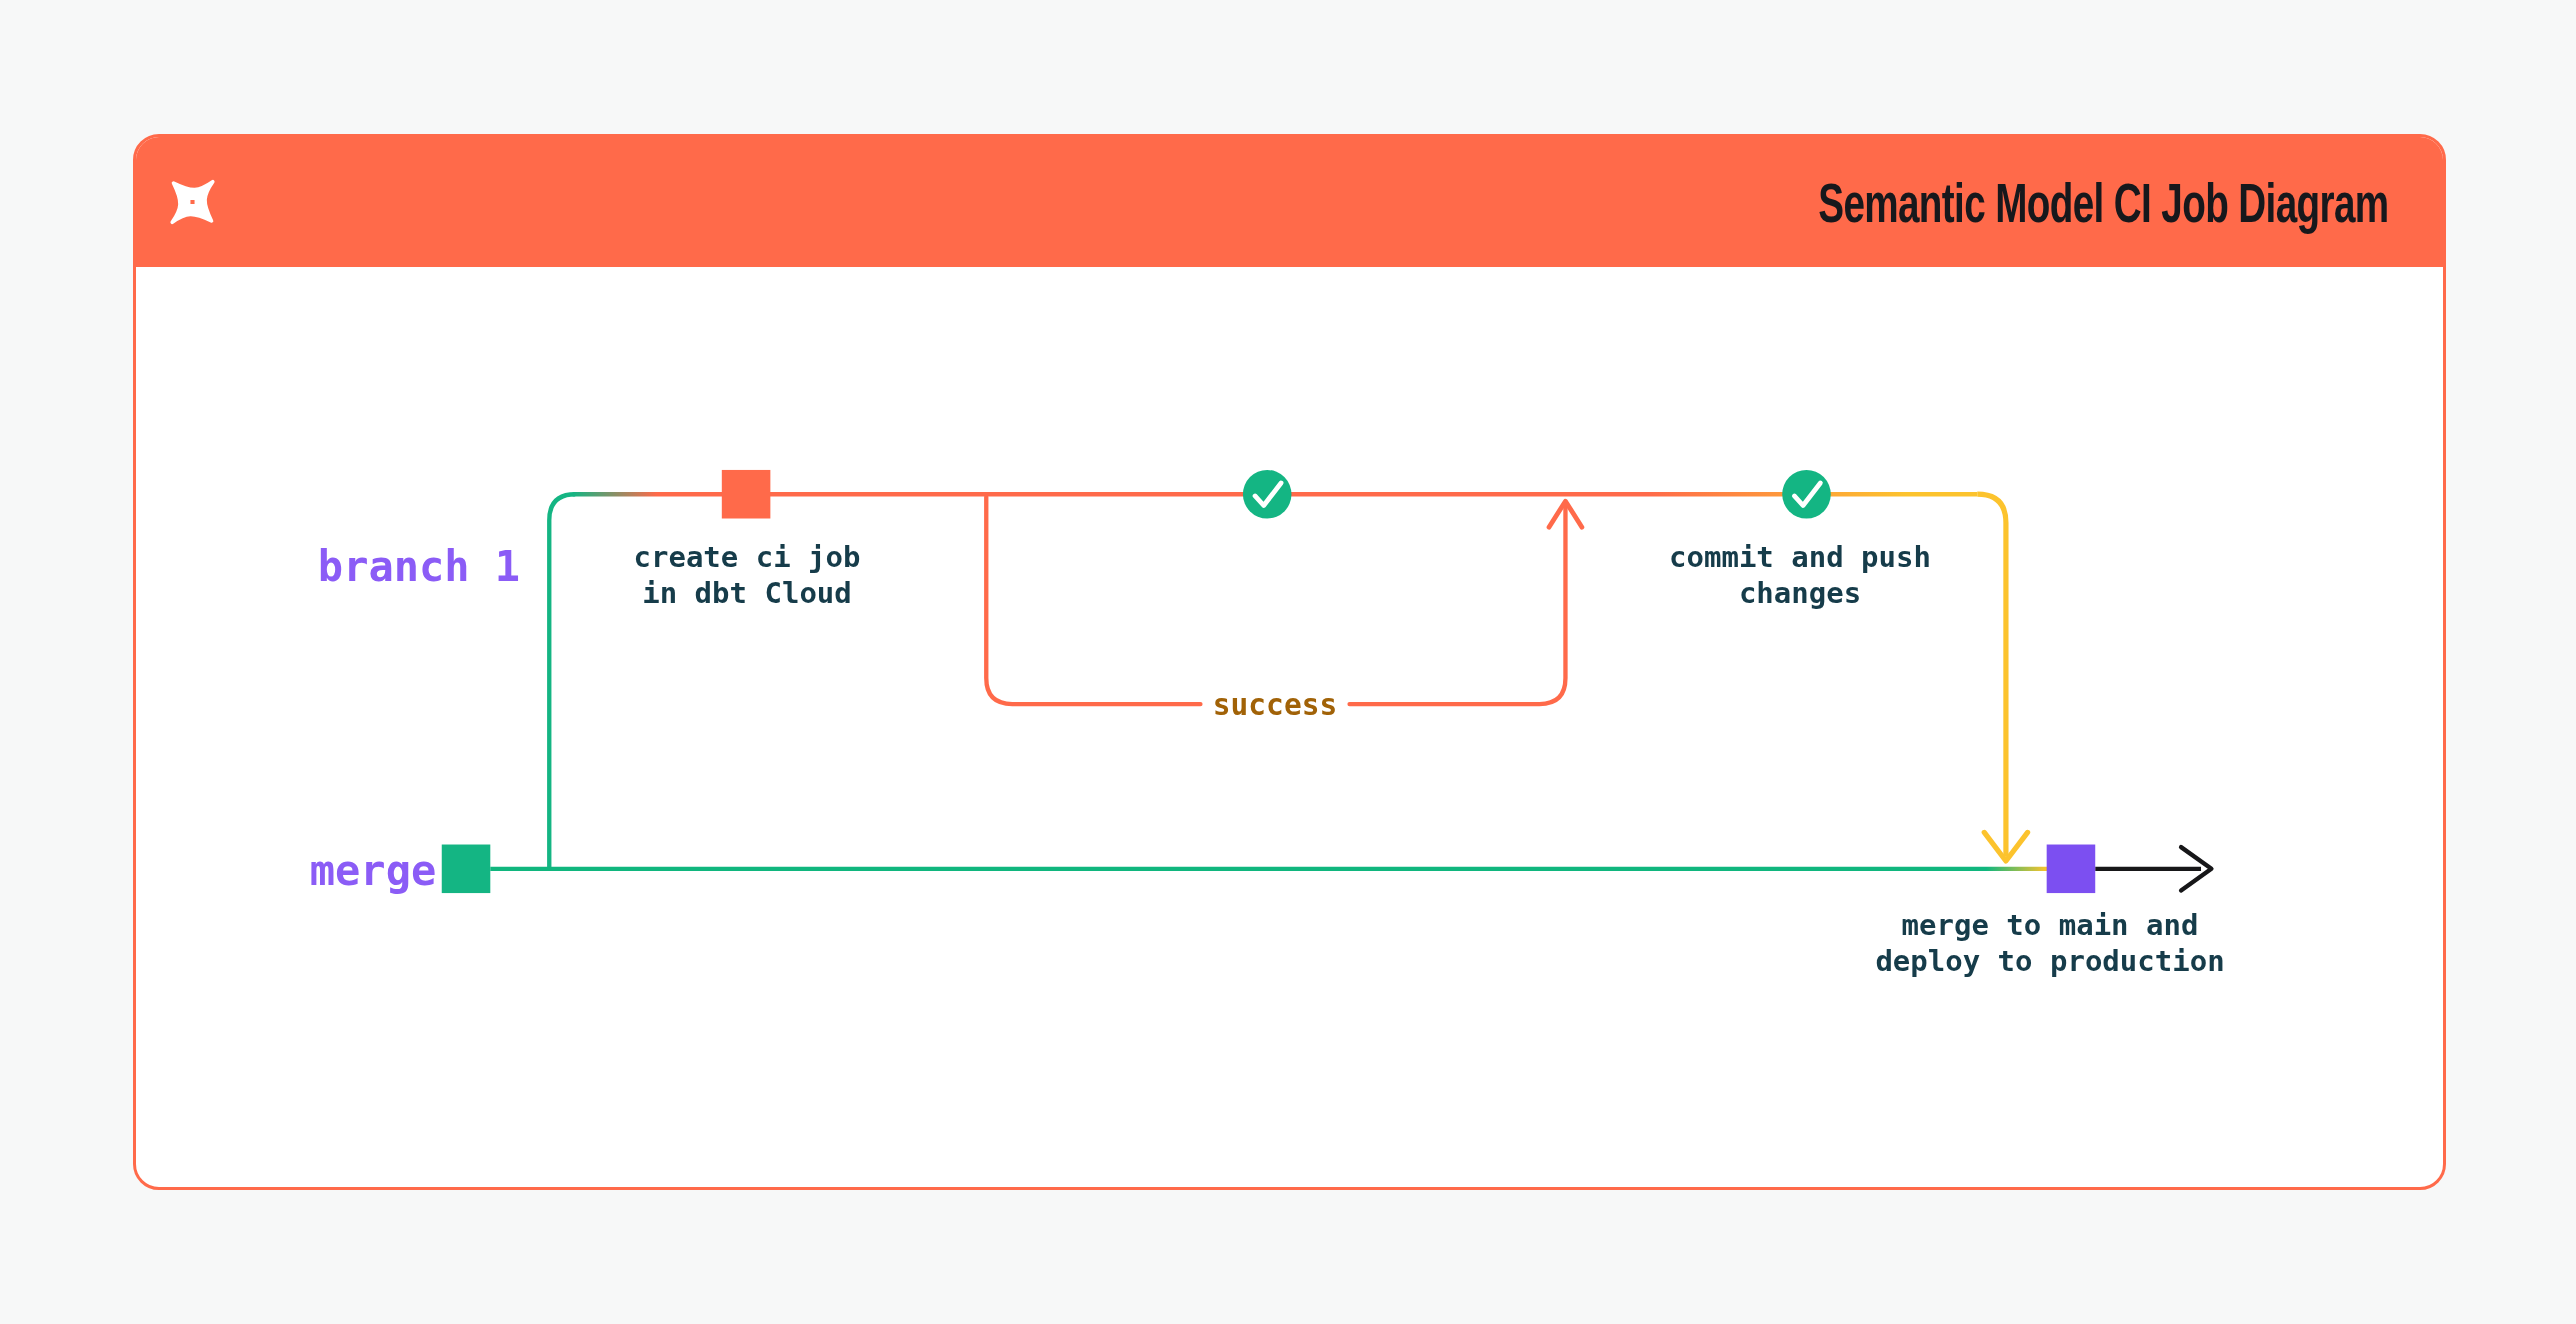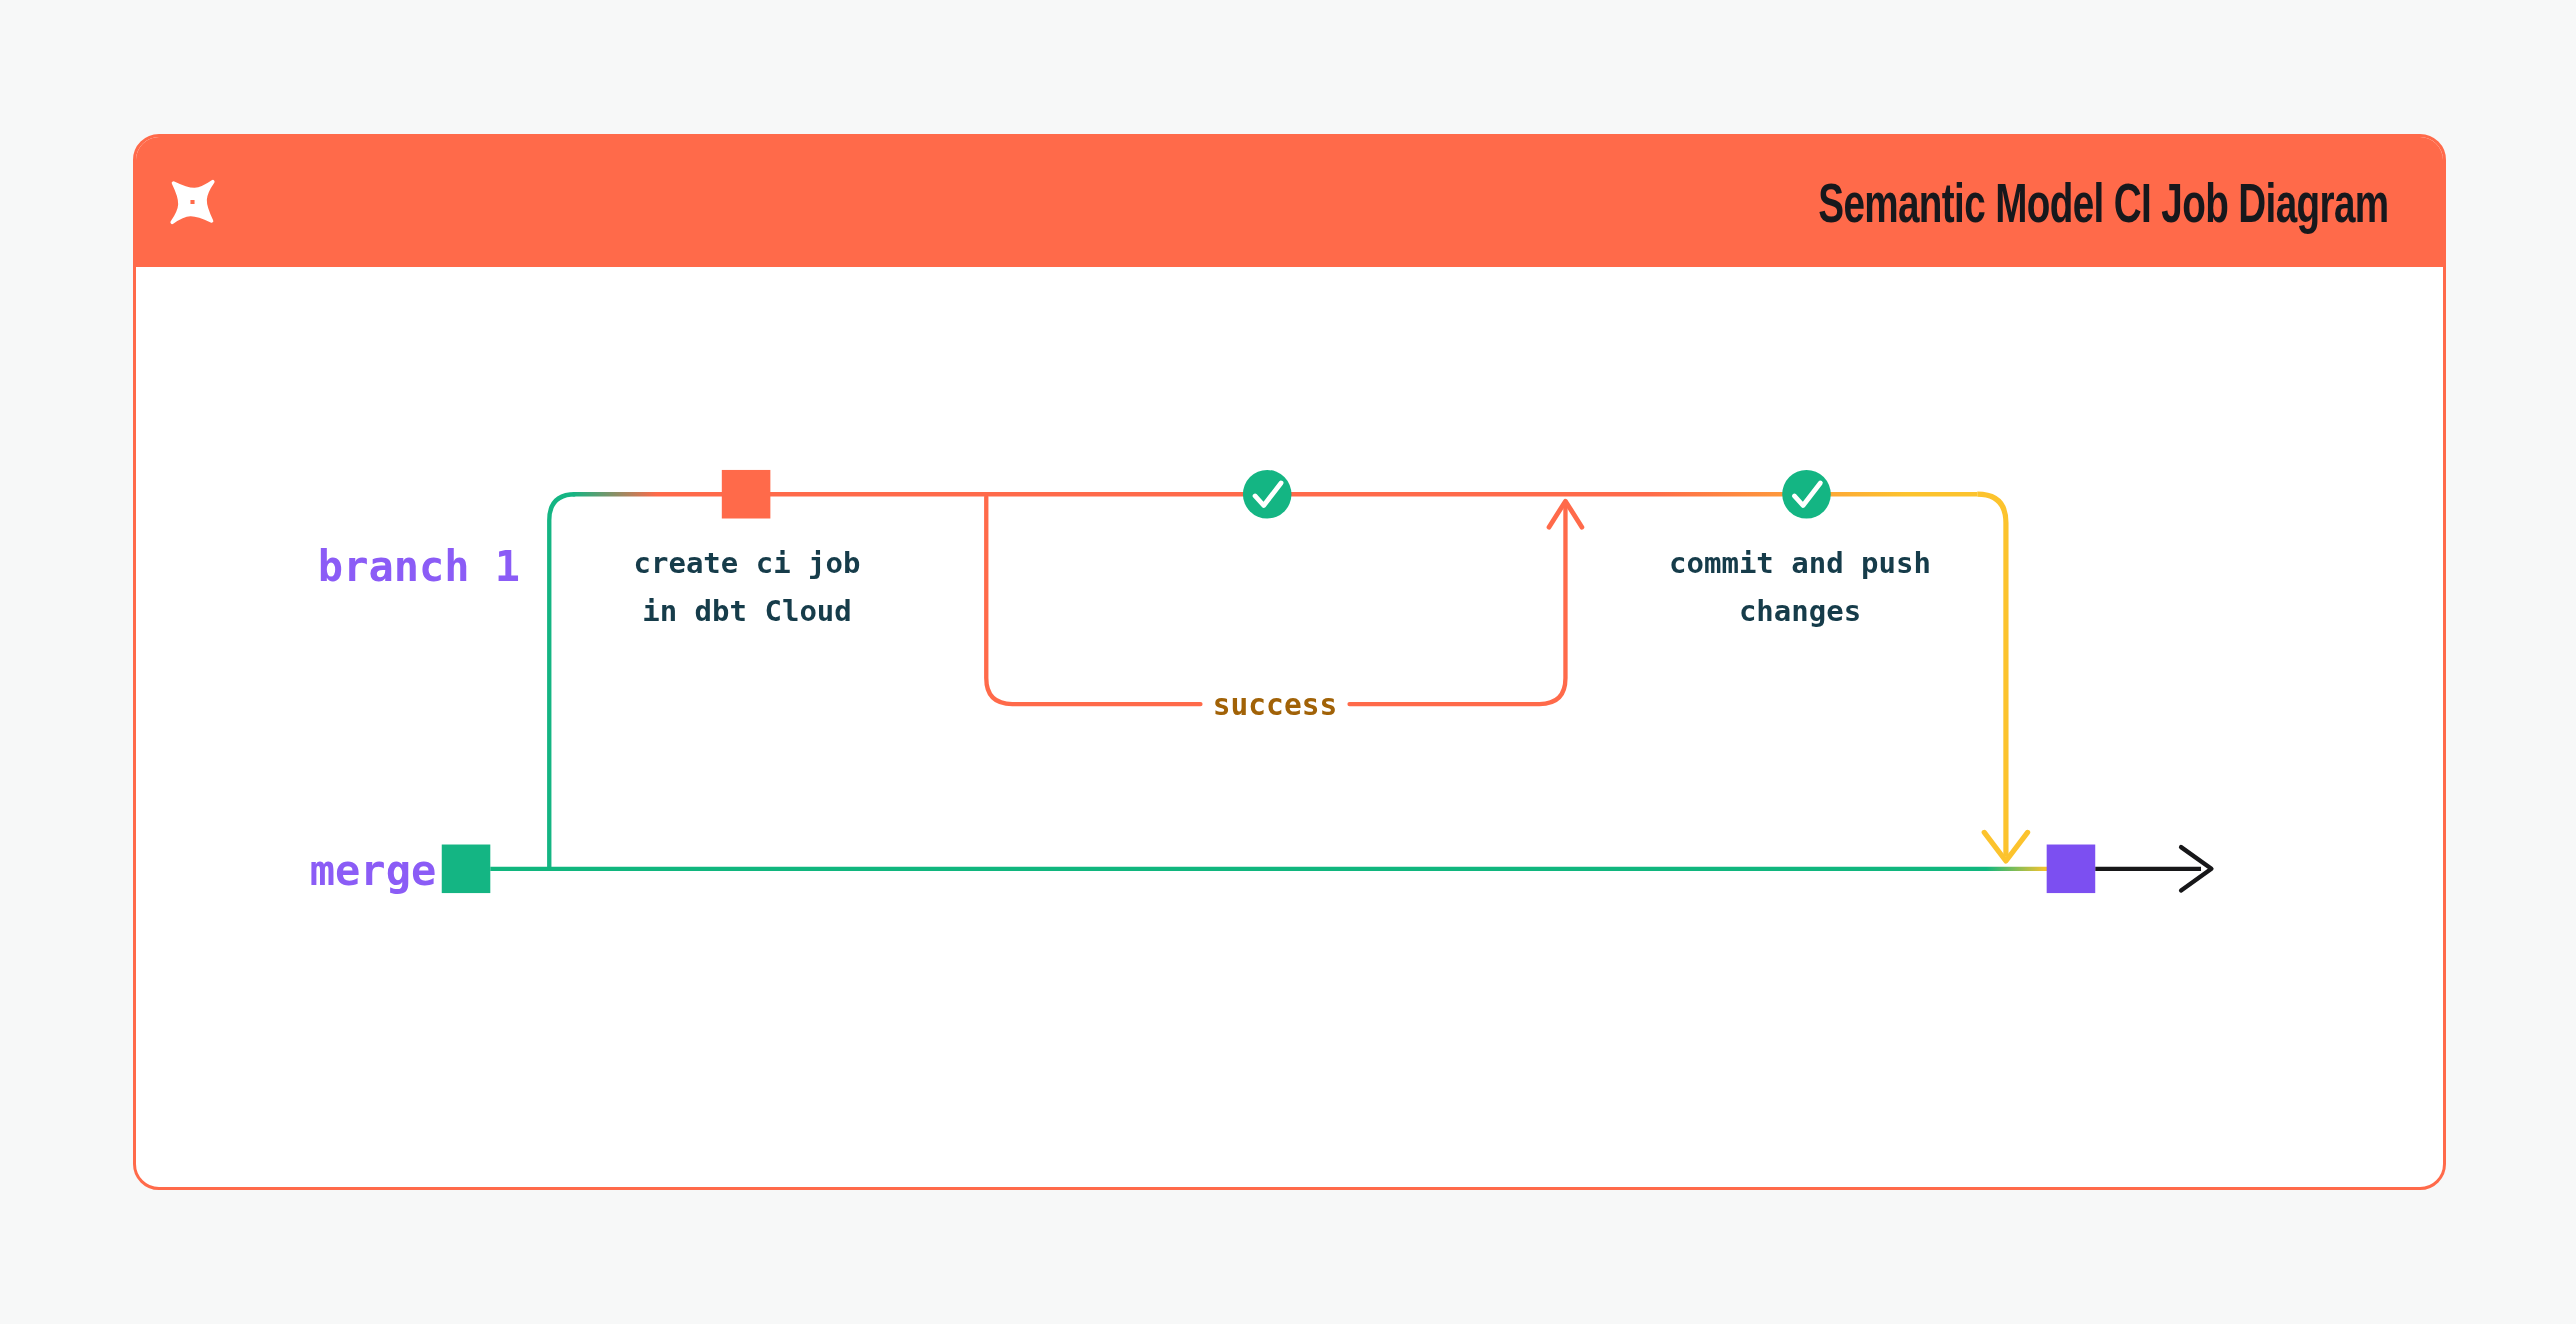--- a/index.html
+++ b/index.html
@@ -30,21 +30,21 @@
     transform:scaleX(0.69);transform-origin:100% 50%;
     letter-spacing:-0.9px;
   }
   svg.diagram{position:absolute;left:0;top:0;width:2576px;height:1324px;}
   .lane-label{
     position:absolute;transform:translate(-50%,-50%);
     font-weight:700;font-size:42px;color:#8b5cf6;white-space:nowrap;
   }
   .caption{
     position:absolute;transform:translateX(-50%);
-    font-weight:700;font-size:29px;line-height:48px;color:#163c4a;
+    font-weight:700;font-size:29px;line-height:36px;color:#163c4a;
     text-align:center;white-space:pre-line;letter-spacing:0px;
   }
   .success-label{
     position:absolute;transform:translate(-50%,-50%);
     font-weight:700;font-size:29.5px;color:#a16207;white-space:nowrap;
   }
 </style>
 </head>
 <body>
 
@@ -111,17 +111,19 @@
     </g>
   </svg>
 
   <div class="lane-label" style="left:419px;top:566px;">branch 1</div>
   <div class="lane-label" style="left:373px;top:870px;">merge</div>
 
   <div class="caption" style="left:747px;top:539px;">create ci job
 in dbt Cloud</div>
   <div class="caption" style="left:1800px;top:539px;">commit and push
 changes</div>
+  <div class="caption" style="left:2050px;top:907px;">merge to main and
+deploy to production</div>
 
   <div class="success-label" style="left:1275px;top:705px;">success</div>
 
 </div>
 
 
 </body></html>

